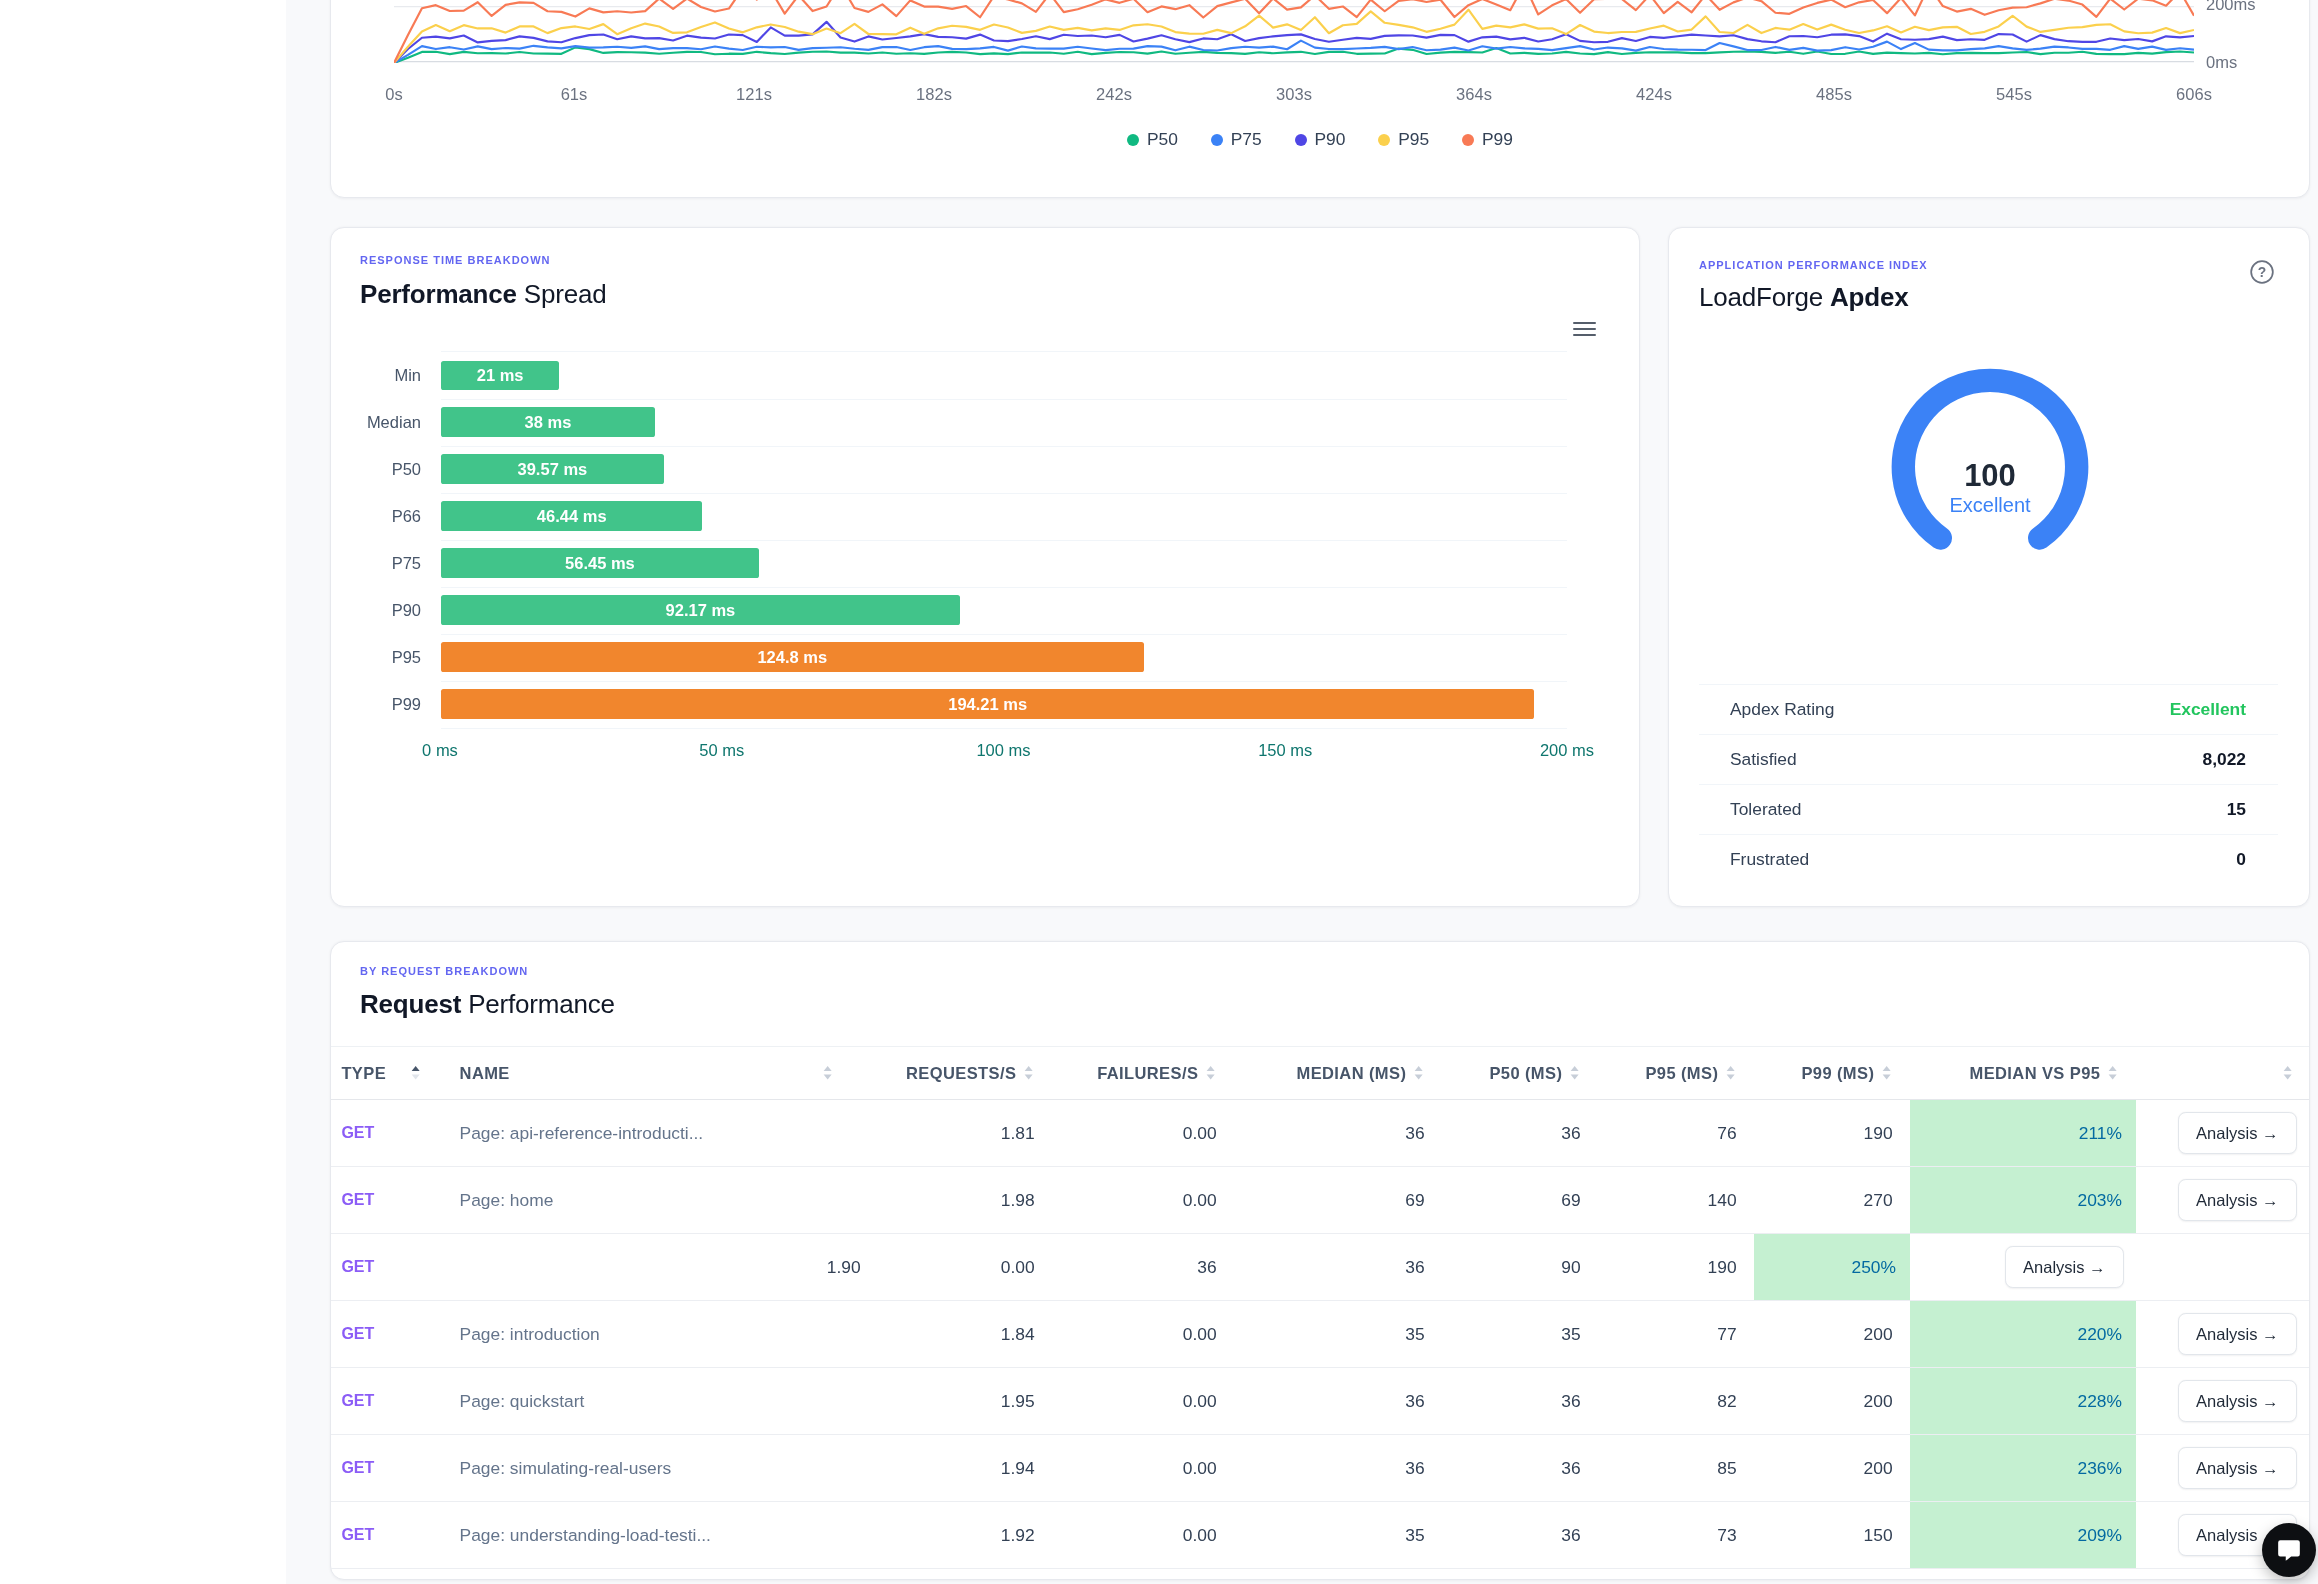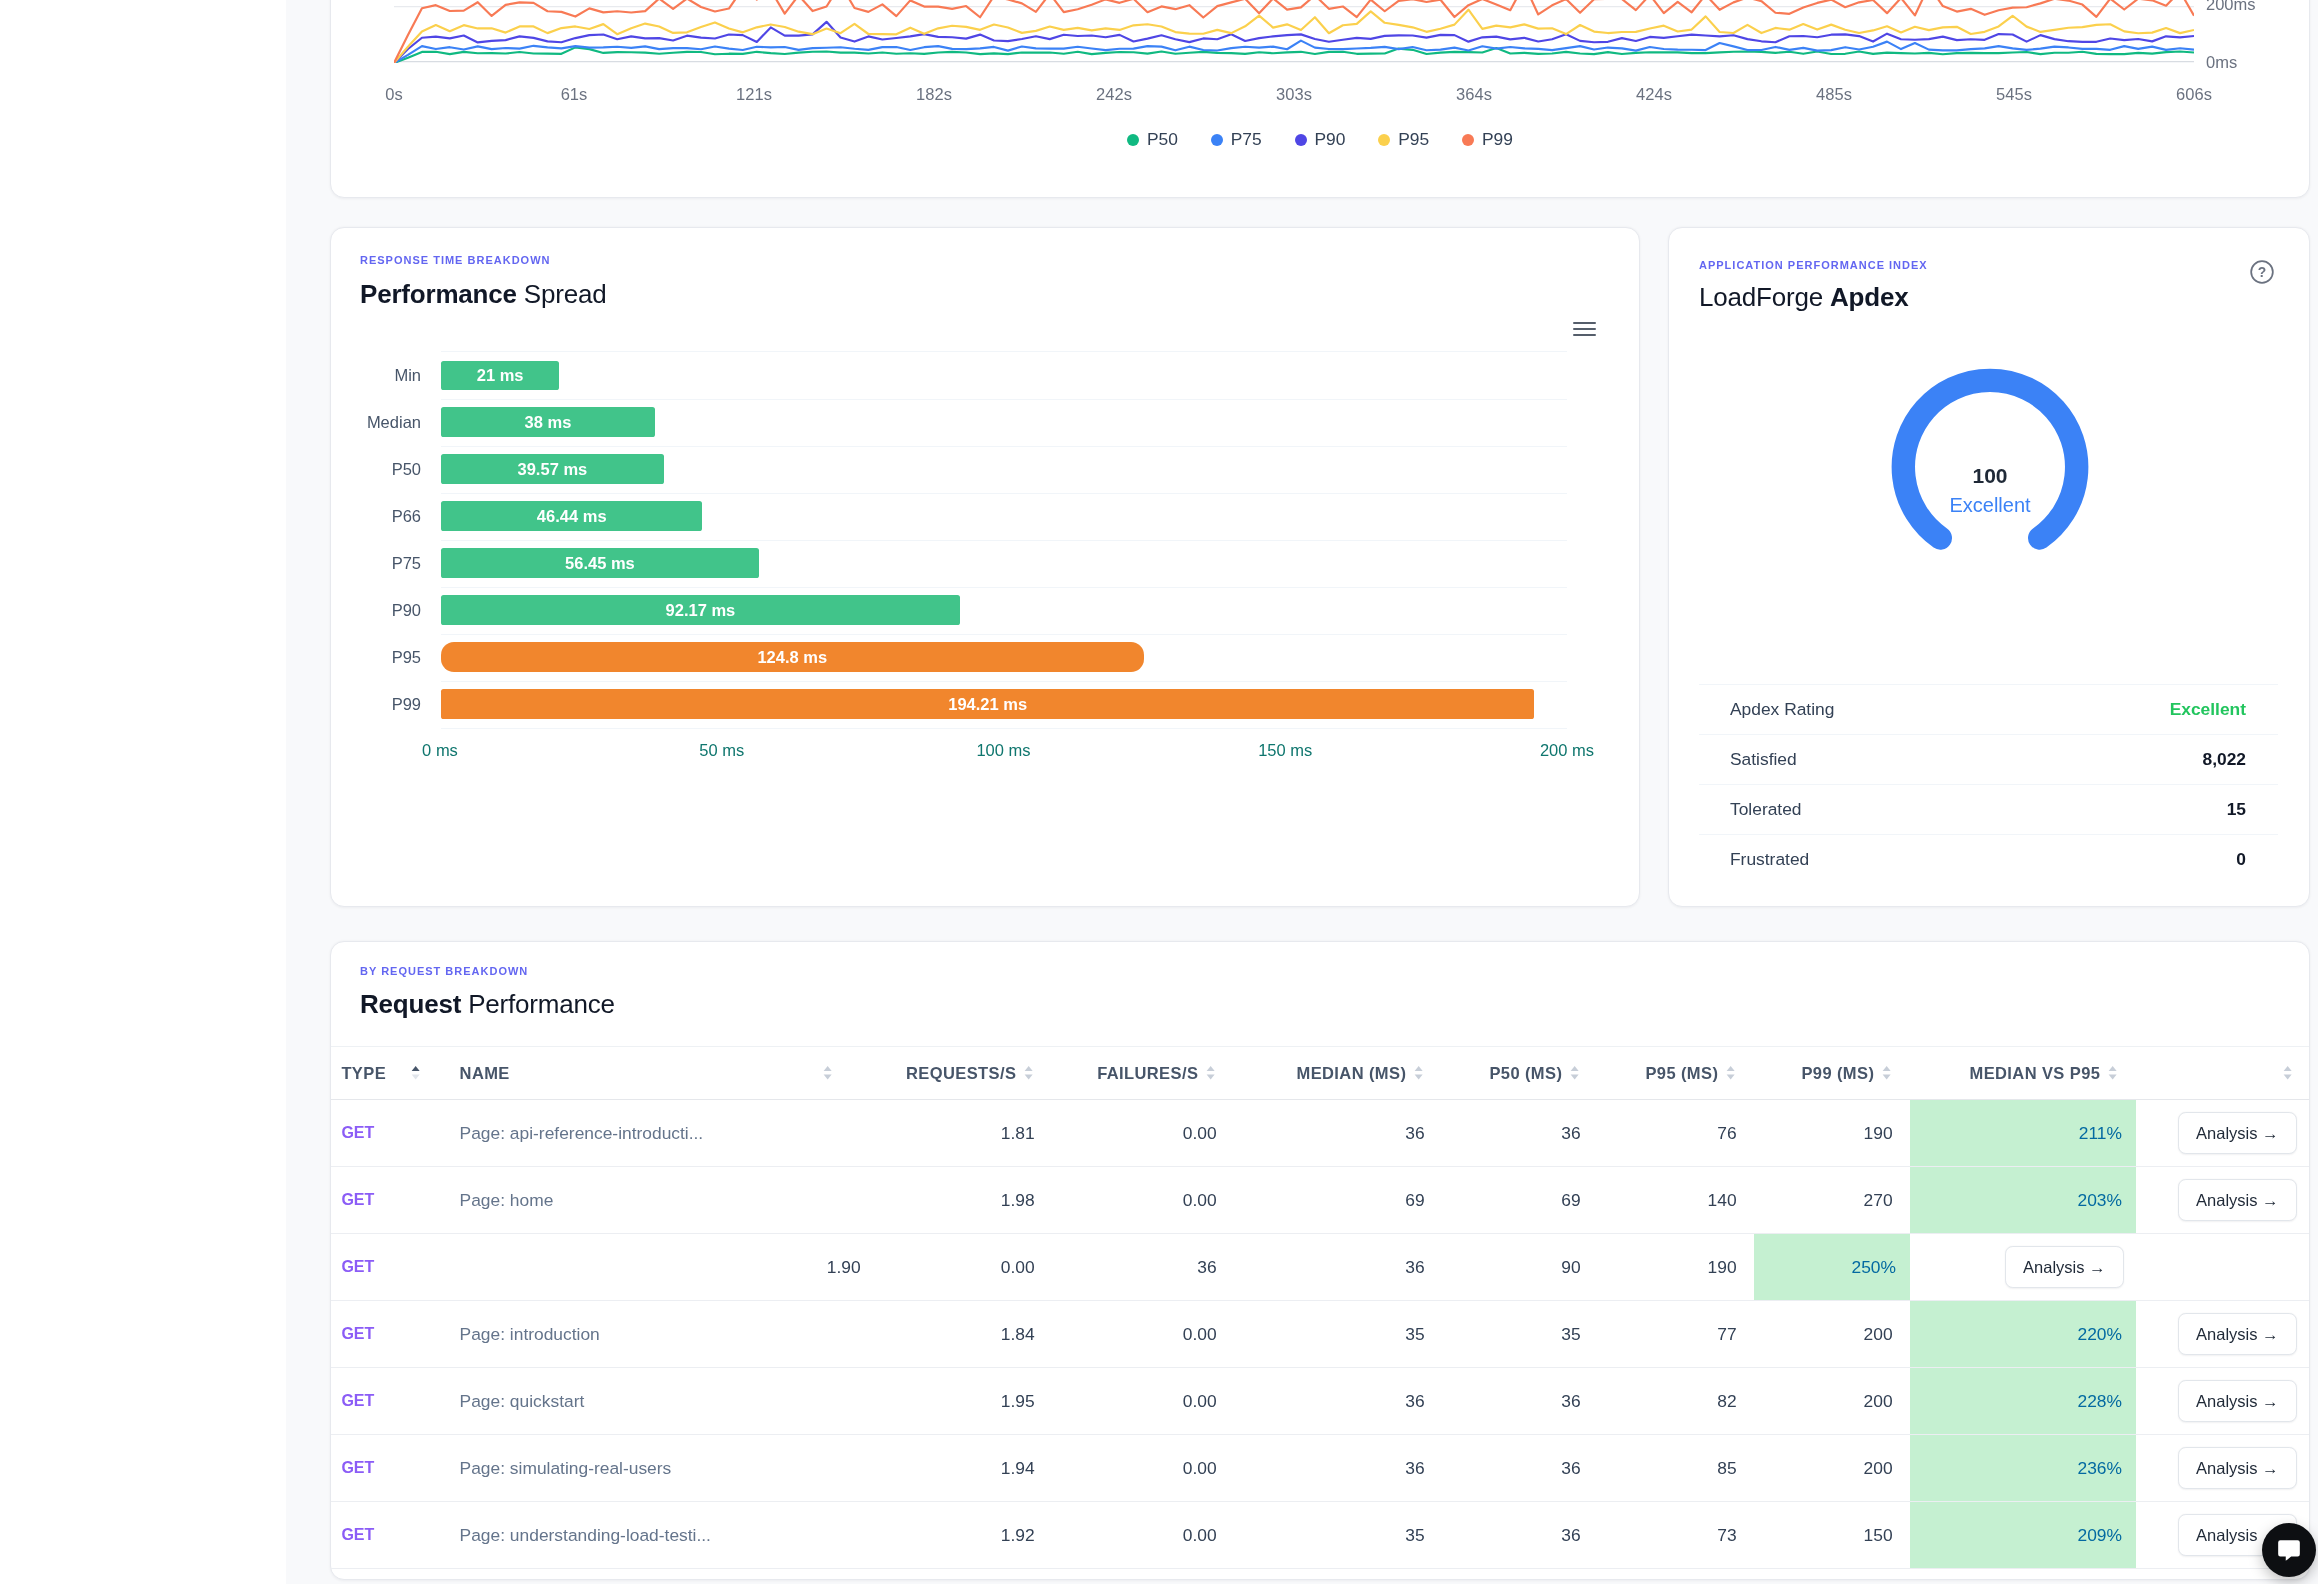--- a/index.html
+++ b/index.html
@@ -40,21 +40,21 @@
   .sbar span{color:#fff;font-weight:700;font-size:16.5px;white-space:nowrap;}
   .spread-xticks{position:absolute;left:109px;top:512px;width:1127px;height:21px;}
   .spread-xticks span{position:absolute;transform:translateX(-50%);font-size:16.5px;color:#0f766e;line-height:21px;white-space:nowrap;}
 
   
   .apdex-card{left:1668px;top:227px;width:640px;height:678px;}
   .apdex-card .sec-label{left:30px;top:31px;}
   .apdex-card .card-title{left:30px;top:54px;}
   .help-icon{position:absolute;right:34px;top:31px;width:26px;height:26px;cursor:pointer;}
   .gauge-wrap{position:absolute;left:204px;top:122px;width:234px;height:234px;}
-  .gauge-score{position:absolute;left:0;top:109px;width:100%;text-align:center;font-size:21px;line-height:33px;font-weight:600;color:#1f2937;}
+  .gauge-score{position:absolute;left:0;top:109px;width:100%;text-align:center;font-size:31px;line-height:33px;font-weight:600;color:#1f2937;}
   .gauge-label{position:absolute;left:0;top:144px;width:100%;text-align:center;font-size:20px;line-height:22.6px;color:#3b82f6;}
   .apdex-stats{position:absolute;left:30px;top:456px;width:579px;}
   .arow{display:flex;justify-content:space-between;align-items:center;height:49px;padding:0 32px 0 31px;border-top:0.9px solid #f1f5f9;}
   .alab{font-size:17.4px;color:#334155;}
   .aval{font-size:17.4px;font-weight:600;color:#111827;}
 
   
   .req-card{left:330px;top:941px;width:1978px;height:637px;}
   .req-card .sec-label{left:29px;top:22.6px;}
   .req-card .card-title{left:29px;top:47px;}
@@ -187,21 +187,21 @@
         <div class="slab">P90</div>
         <div class="sbar-area">
           <div class="sbar" style="width: 46.085%; background: rgb(65, 196, 138);">
             <span>92.17 ms</span>
           </div>
         </div>
       </div>
       <div class="srow">
         <div class="slab">P95</div>
         <div class="sbar-area">
-          <div class="sbar" style="width: 62.4%; background: rgb(241, 134, 45); border-radius: 13px;">
+          <div class="sbar" style="width: 62.4%; background: rgb(241, 134, 45);">
             <span>124.8 ms</span>
           </div>
         </div>
       </div>
       <div class="srow">
         <div class="slab">P99</div>
         <div class="sbar-area">
           <div class="sbar" style="width: 97.105%; background: rgb(241, 134, 45);">
             <span>194.21 ms</span>
           </div>

